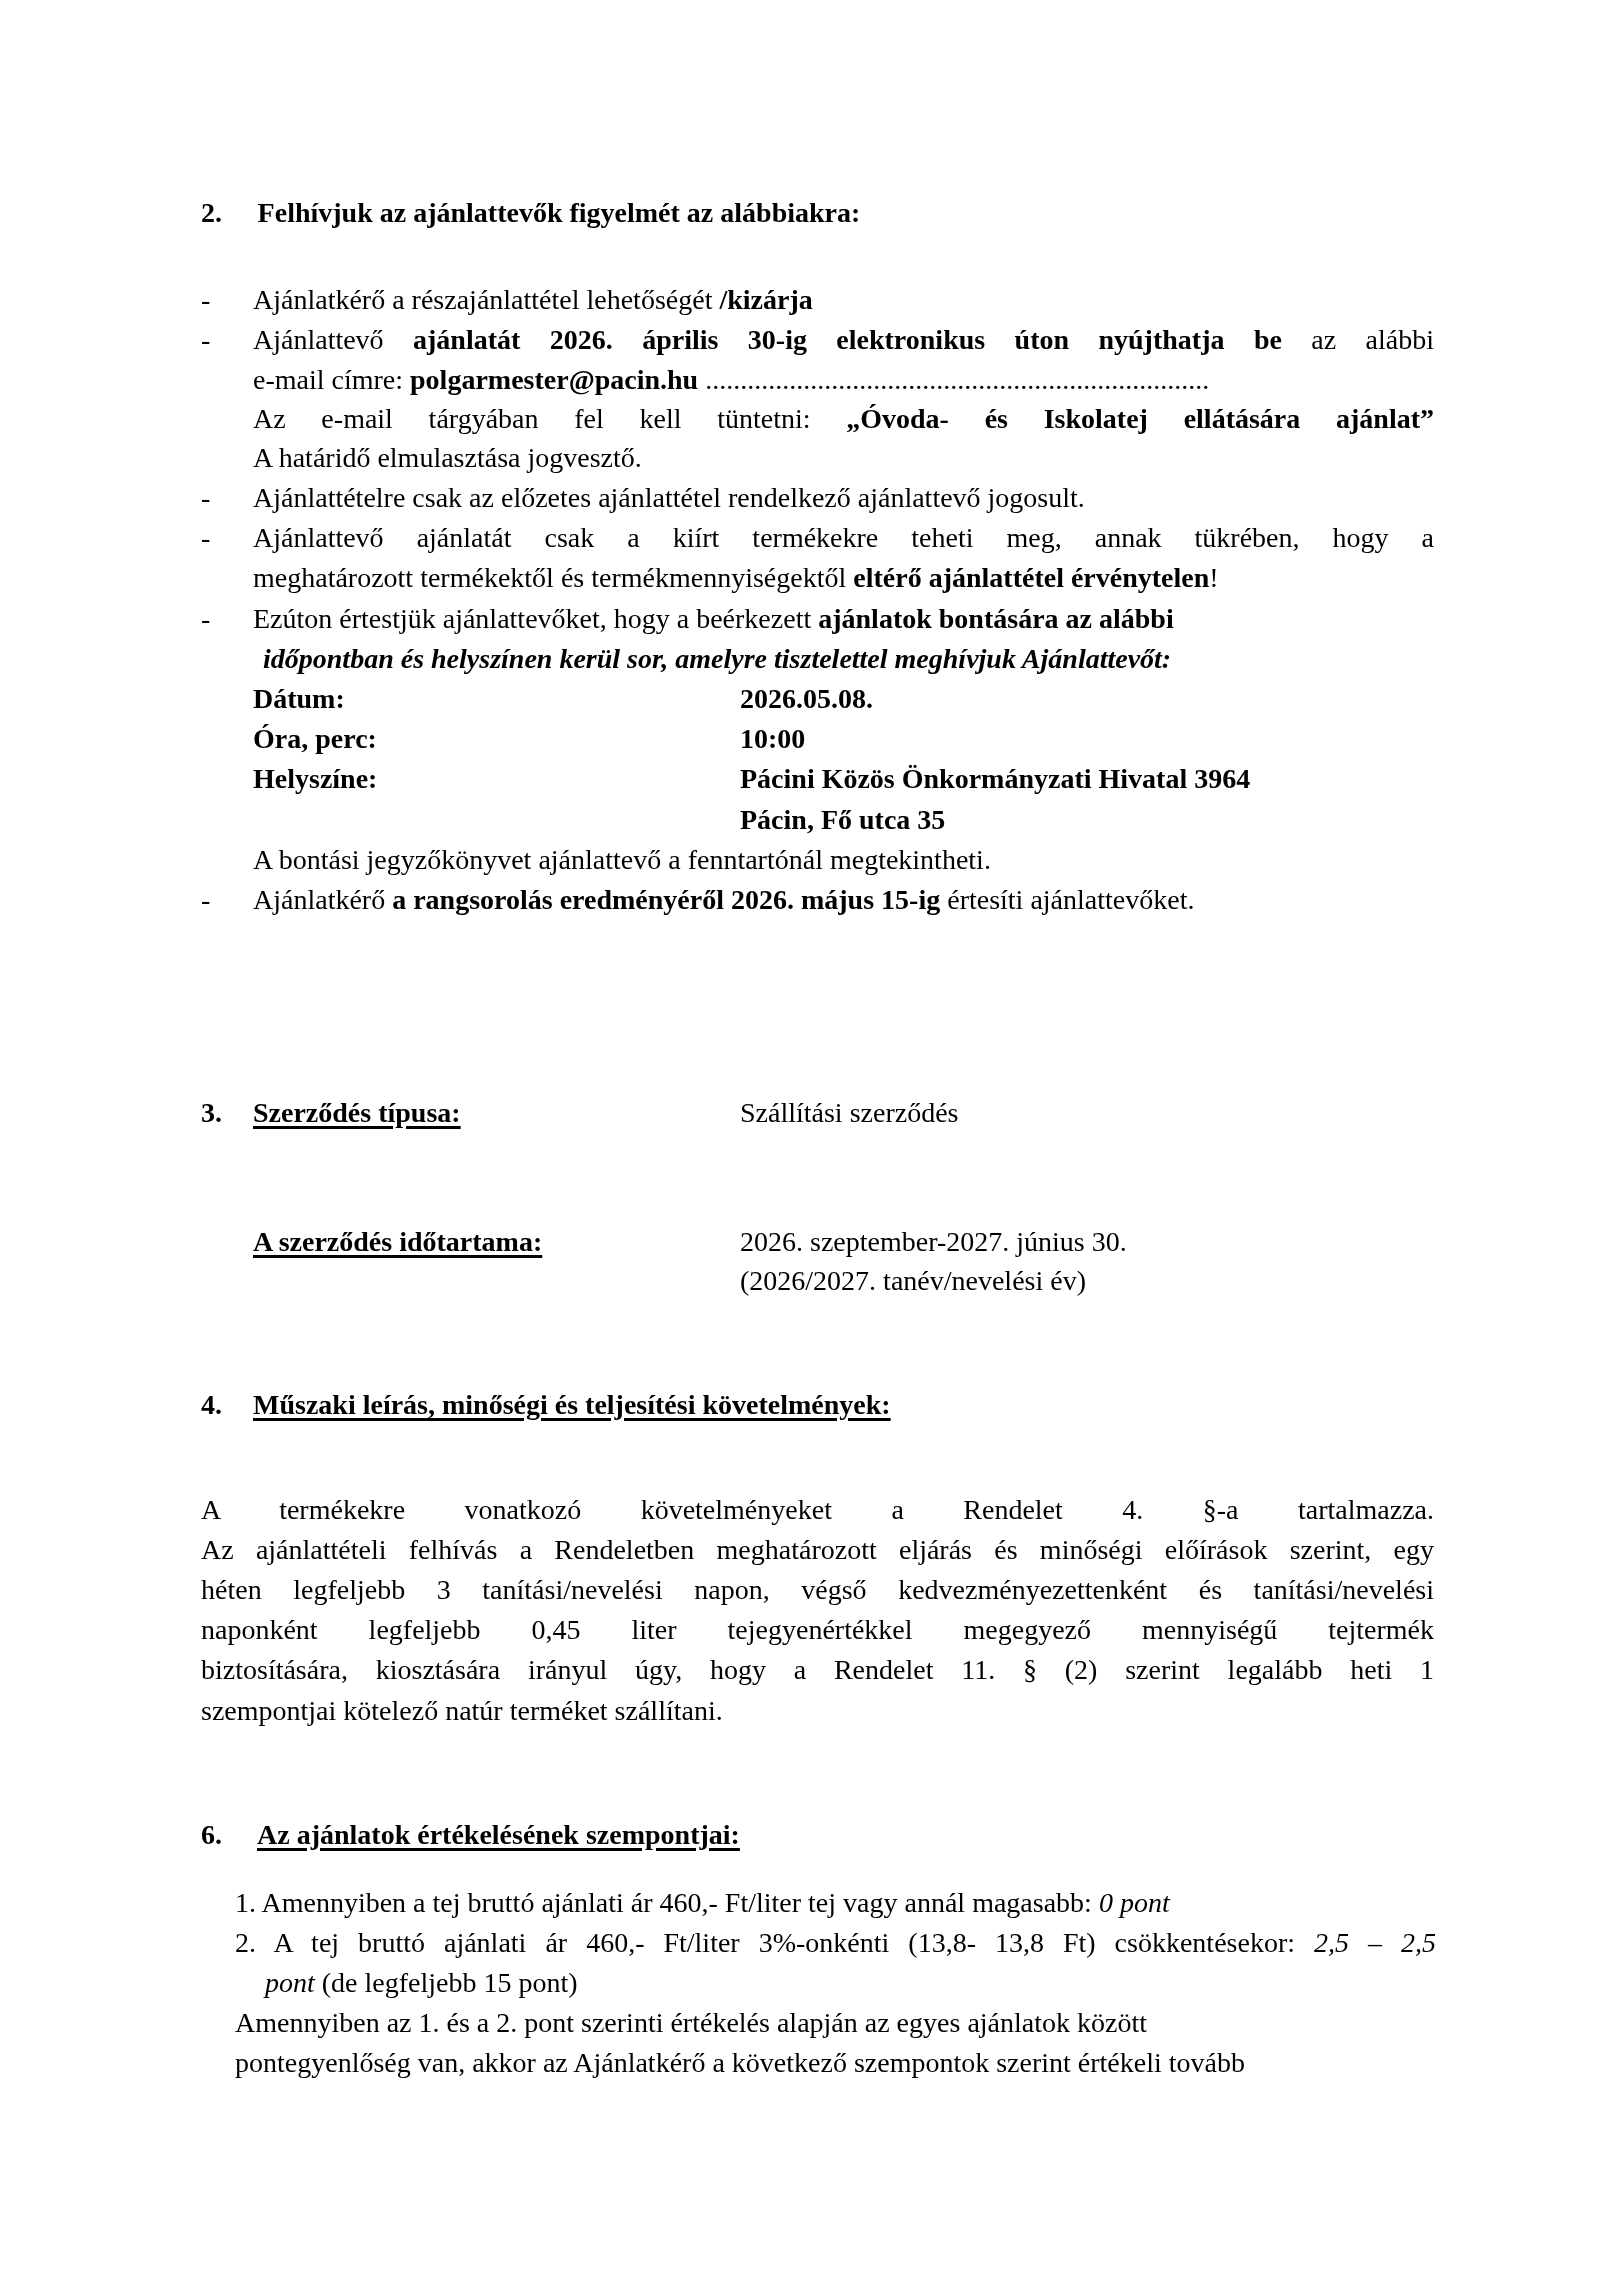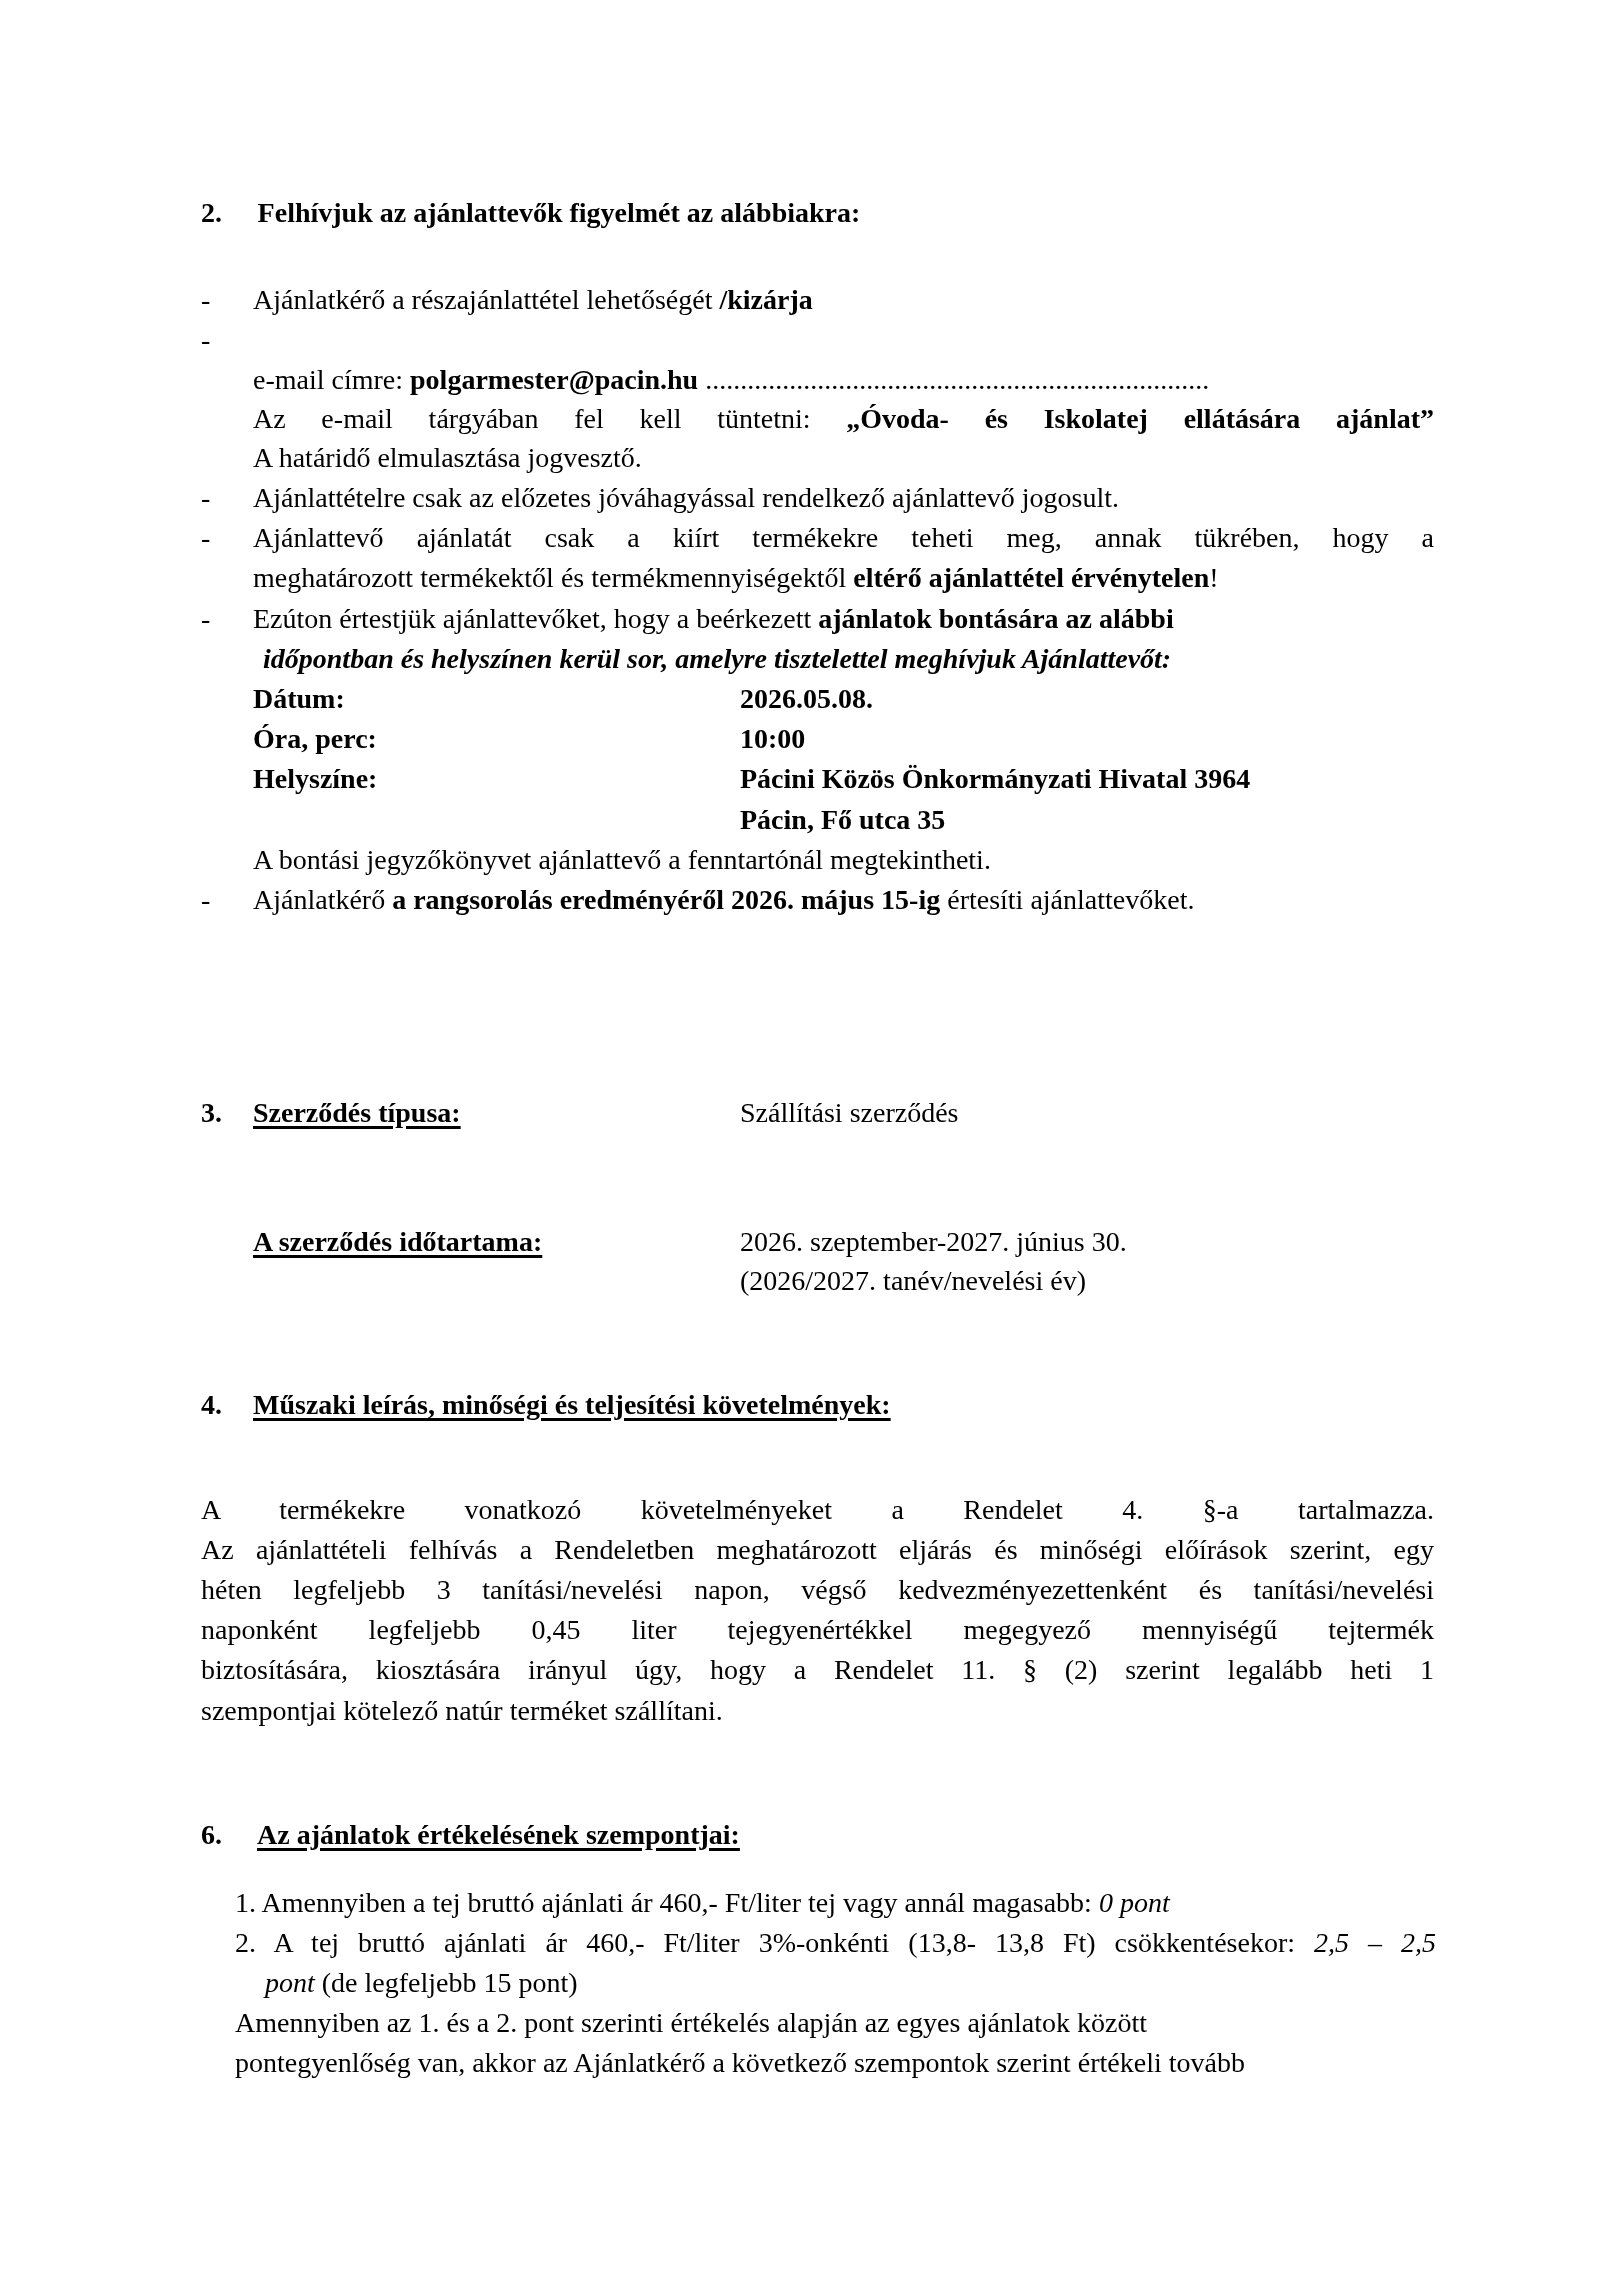--- a/index.html
+++ b/index.html
@@ -25,30 +25,33 @@
     <span style="display:inline-block; width:21.6px;"></span>
     <span>Felhívjuk az ajánlattevők figyelmét az alábbiakra:</span>
   </div>
 
   <div class="abs dash" style="top:286px;">-</div>
   <div class="abs" style="left:253px; top:286px;">
     <span>Ajánlatkérő a részajánlattétel lehetőségét </span><span class="b">/kizárja</span>
   </div>
 
   <div class="abs dash" style="top:326px;">-</div>
+  <div class="abs just" style="top:326px;">
+    <span>Ajánlattevő </span><span class="b">ajánlatát 2026. április 30-ig elektronikus úton nyújthatja be</span><span> az alábbi</span>
+  </div>
   <div class="abs" style="left:253px; top:366px;">
     <span>e-mail címre: </span><span class="b">polgarmester@pacin.hu</span><span class="dots"> ........................................................................</span>
   </div>
   <div class="abs just" style="top:405px;">
     <span>Az e-mail tárgyában fel kell tüntetni: </span><span class="b">„Óvoda- és Iskolatej ellátására ajánlat”</span>
   </div>
   <div class="abs" style="left:253px; top:444px;">A határidő elmulasztása jogvesztő.</div>
 
   <div class="abs dash" style="top:484px;">-</div>
-  <div class="abs" style="left:253px; top:484px;">Ajánlattételre csak az előzetes jóváhagyással rendelkező ajánlattevő jogosult.</div>
+  <div class="abs" style="left:253px; top:484px;">Ajánlattételre csak az előzetes ajánlattétel rendelkező ajánlattevő jogosult.</div>
 
   <div class="abs dash" style="top:524px;">-</div>
   <div class="abs just" style="top:524px;">Ajánlattevő ajánlatát csak a kiírt termékekre teheti meg, annak tükrében, hogy a</div>
   <div class="abs" style="left:253px; top:564px;">
     <span>meghatározott termékektől és termékmennyiségektől </span><span class="b">eltérő ajánlattétel érvénytelen</span><span>!</span>
   </div>
 
   <div class="abs dash" style="top:605px;">-</div>
   <div class="abs" style="left:253px; top:605px;">
     <span>Ezúton értestjük ajánlattevőket, hogy a beérkezett </span><span class="b">ajánlatok bontására az alábbi</span>

